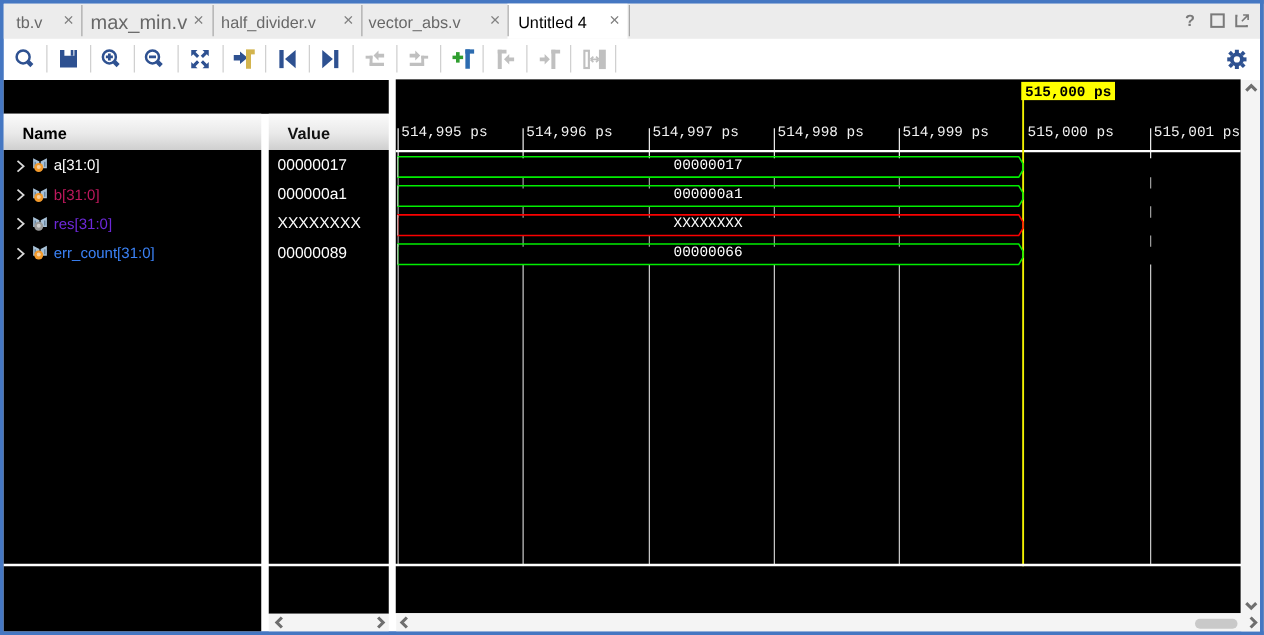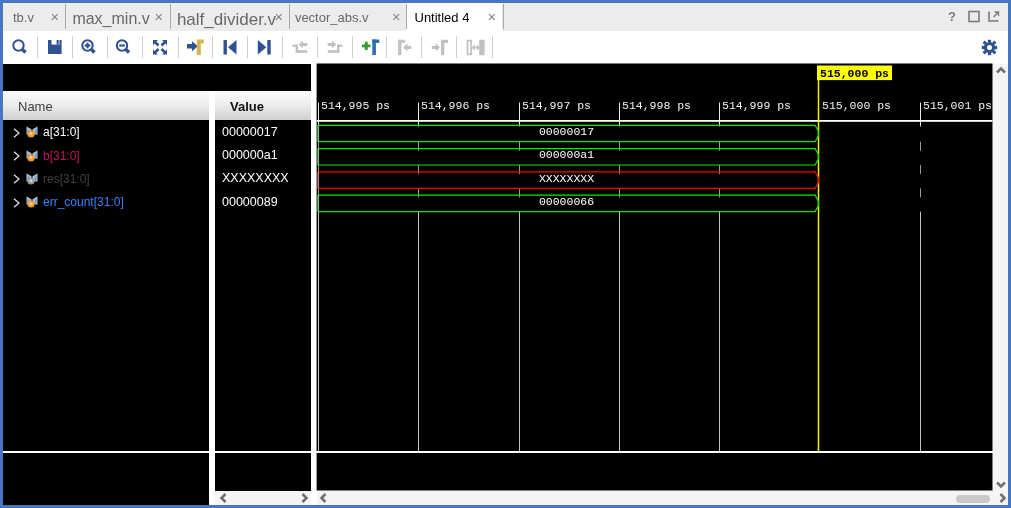--- a/index.html
+++ b/index.html
@@ -12,21 +12,21 @@
 <div class="abs" style="left:406.2px;top:2.5px;width:96.30000000000001px;height:28.0px;background:#fff"></div>
 <div class="abs" style="left:65.3px;top:4px;width:1px;height:25px;background:#a8a8a8"></div>
 <div class="abs" style="left:169.7px;top:4px;width:1px;height:25px;background:#a8a8a8"></div>
 <div class="abs" style="left:288.7px;top:4px;width:1px;height:25px;background:#a8a8a8"></div>
 <div class="abs" style="left:406.2px;top:4px;width:1px;height:25px;background:#a8a8a8"></div>
 <div class="abs" style="left:502.5px;top:4px;width:1px;height:25px;background:#a8a8a8"></div>
 <div class="abs" style="left:13px;top:10px;font-size:13px;color:#686868">tb.v</div>
 <div class="abs" style="left:50.6px;top:9px;font-size:14.5px;color:#818181">×</div>
 <div class="abs" style="left:72.4px;top:10px;font-size:16px;color:#686868">max_min.v</div>
 <div class="abs" style="left:154.6px;top:9px;font-size:14.5px;color:#818181">×</div>
-<div class="abs" style="left:176.9px;top:10px;font-size:17px;color:#686868">half_divider.v</div>
+<div class="abs" style="left:176.9px;top:10px;font-size:13px;color:#686868">half_divider.v</div>
 <div class="abs" style="left:274.4px;top:9px;font-size:14.5px;color:#818181">×</div>
 <div class="abs" style="left:294.9px;top:10px;font-size:13px;color:#686868">vector_abs.v</div>
 <div class="abs" style="left:391.9px;top:9px;font-size:14.5px;color:#818181">×</div>
 <div class="abs" style="left:414.5px;top:10px;font-size:13px;font-weight:normal;color:#000">Untitled 4</div>
 <div class="abs" style="left:487.4px;top:9px;font-size:14.5px;color:#818181">×</div>
 <svg class="abs" style="left:944px;top:9px" width="60" height="15" viewBox="0 0 60 15">
 <text x="4" y="12" font-family="Liberation Sans" font-size="13" font-weight="bold" fill="#7a7a7a">?</text>
 <rect x="25" y="2.5" width="10" height="10" fill="none" stroke="#7a7a7a" stroke-width="1.6"></rect>
 <path d="M46,3.5 L45,3.5 L45,12 L53.5,12 L53.5,11" fill="none" stroke="#7a7a7a" stroke-width="1.6"></path>
 <path d="M49.5,8 L54,3.5 M50.5,3 L54.5,3 L54.5,7" fill="none" stroke="#7a7a7a" stroke-width="1.3"></path>
@@ -134,21 +134,21 @@
 <rect x="2.2" y="11.8" width="3" height="3" transform="rotate(-45 3.7 13.3)"></rect>
 <rect x="11.8" y="11.8" width="3" height="3" transform="rotate(45 13.3 13.3)"></rect>
 </g>
 <circle cx="8.5" cy="8.5" r="2.5" fill="#fff"></circle>
 </svg>
 <div class="abs" style="left:3px;top:63.5px;width:307.6px;height:27.5px;background:#000"></div>
 <div class="abs" style="left:3px;top:120px;width:205.7px;height:385px;background:#000"></div>
 <div class="abs" style="left:214.6px;top:120px;width:96.00000000000003px;height:370.5px;background:#000"></div>
 <div class="abs" style="left:3px;top:91px;width:205.7px;height:29px;background:linear-gradient(#fbfbfb,#e9e9e9 55%,#cfcfcf)"></div>
 <div class="abs" style="left:214.6px;top:91px;width:96.00000000000003px;height:29px;background:linear-gradient(#fbfbfb,#e9e9e9 55%,#cfcfcf)"></div>
-<div class="abs" style="left:18px;top:98.5px;font-size:13px;font-weight:normal;color:#404040">Name</div>
+<div class="abs" style="left:18px;top:98.5px;font-size:13px;font-weight:bold;color:#000000">Name</div>
 <div class="abs" style="left:230px;top:98.5px;font-size:13px;font-weight:bold;color:#111">Value</div>
 <svg class="abs" style="left:11.5px;top:127.80000000000001px" width="10" height="10" viewBox="0 0 10 10">
     <path d="M2,0.7 L6.9,5 L2,9.3" stroke="#d8d8d8" stroke-width="1.4" fill="none"></path>
   </svg>
 <svg style="position:absolute;left:26px;top:126.30000000000001px" width="13" height="12" viewBox="0 0 13 12">
 <polygon points="0.5,0.5 5.5,3.2 5.5,8.5 0.5,8.5" fill="#a9c2d8"></polygon>
 <polygon points="11.5,0.5 6.5,3.2 6.5,8.5 11.5,8.5" fill="#a9c2d8"></polygon>
 <rect x="1.6" y="3.4" width="1.2" height="4" fill="#6c87a0"></rect>
 <rect x="9.2" y="3.4" width="1.2" height="4" fill="#6c87a0"></rect>
 <circle cx="5" cy="8" r="3.6" fill="#f39a2b"></circle>
@@ -173,21 +173,21 @@
     <path d="M2,0.7 L6.9,5 L2,9.3" stroke="#d8d8d8" stroke-width="1.4" fill="none"></path>
   </svg>
 <svg style="position:absolute;left:26px;top:172.9px" width="13" height="12" viewBox="0 0 13 12">
 <polygon points="0.5,0.5 5.5,3.2 5.5,8.5 0.5,8.5" fill="#a9c2d8"></polygon>
 <polygon points="11.5,0.5 6.5,3.2 6.5,8.5 11.5,8.5" fill="#a9c2d8"></polygon>
 <rect x="1.6" y="3.4" width="1.2" height="4" fill="#6c87a0"></rect>
 <rect x="9.2" y="3.4" width="1.2" height="4" fill="#6c87a0"></rect>
 <circle cx="5" cy="8" r="3.6" fill="#9a9a9a"></circle>
 <circle cx="5" cy="7.6" r="1.6" fill="#ffffff" opacity="0.55"></circle>
 </svg>
-<div class="abs" style="left:43px;top:171.9px;font-size:12px;color:#404040">res[31:0]</div>
+<div class="abs" style="left:43px;top:171.9px;font-size:12px;color:#6d28d9">res[31:0]</div>
 <div class="abs" style="left:222px;top:171.4px;font-size:12.5px;color:#fff">XXXXXXXX</div>
 <svg class="abs" style="left:11.5px;top:197.70000000000002px" width="10" height="10" viewBox="0 0 10 10">
     <path d="M2,0.7 L6.9,5 L2,9.3" stroke="#d8d8d8" stroke-width="1.4" fill="none"></path>
   </svg>
 <svg style="position:absolute;left:26px;top:196.20000000000002px" width="13" height="12" viewBox="0 0 13 12">
 <polygon points="0.5,0.5 5.5,3.2 5.5,8.5 0.5,8.5" fill="#a9c2d8"></polygon>
 <polygon points="11.5,0.5 6.5,3.2 6.5,8.5 11.5,8.5" fill="#a9c2d8"></polygon>
 <rect x="1.6" y="3.4" width="1.2" height="4" fill="#6c87a0"></rect>
 <rect x="9.2" y="3.4" width="1.2" height="4" fill="#6c87a0"></rect>
 <circle cx="5" cy="8" r="3.6" fill="#f39a2b"></circle>

